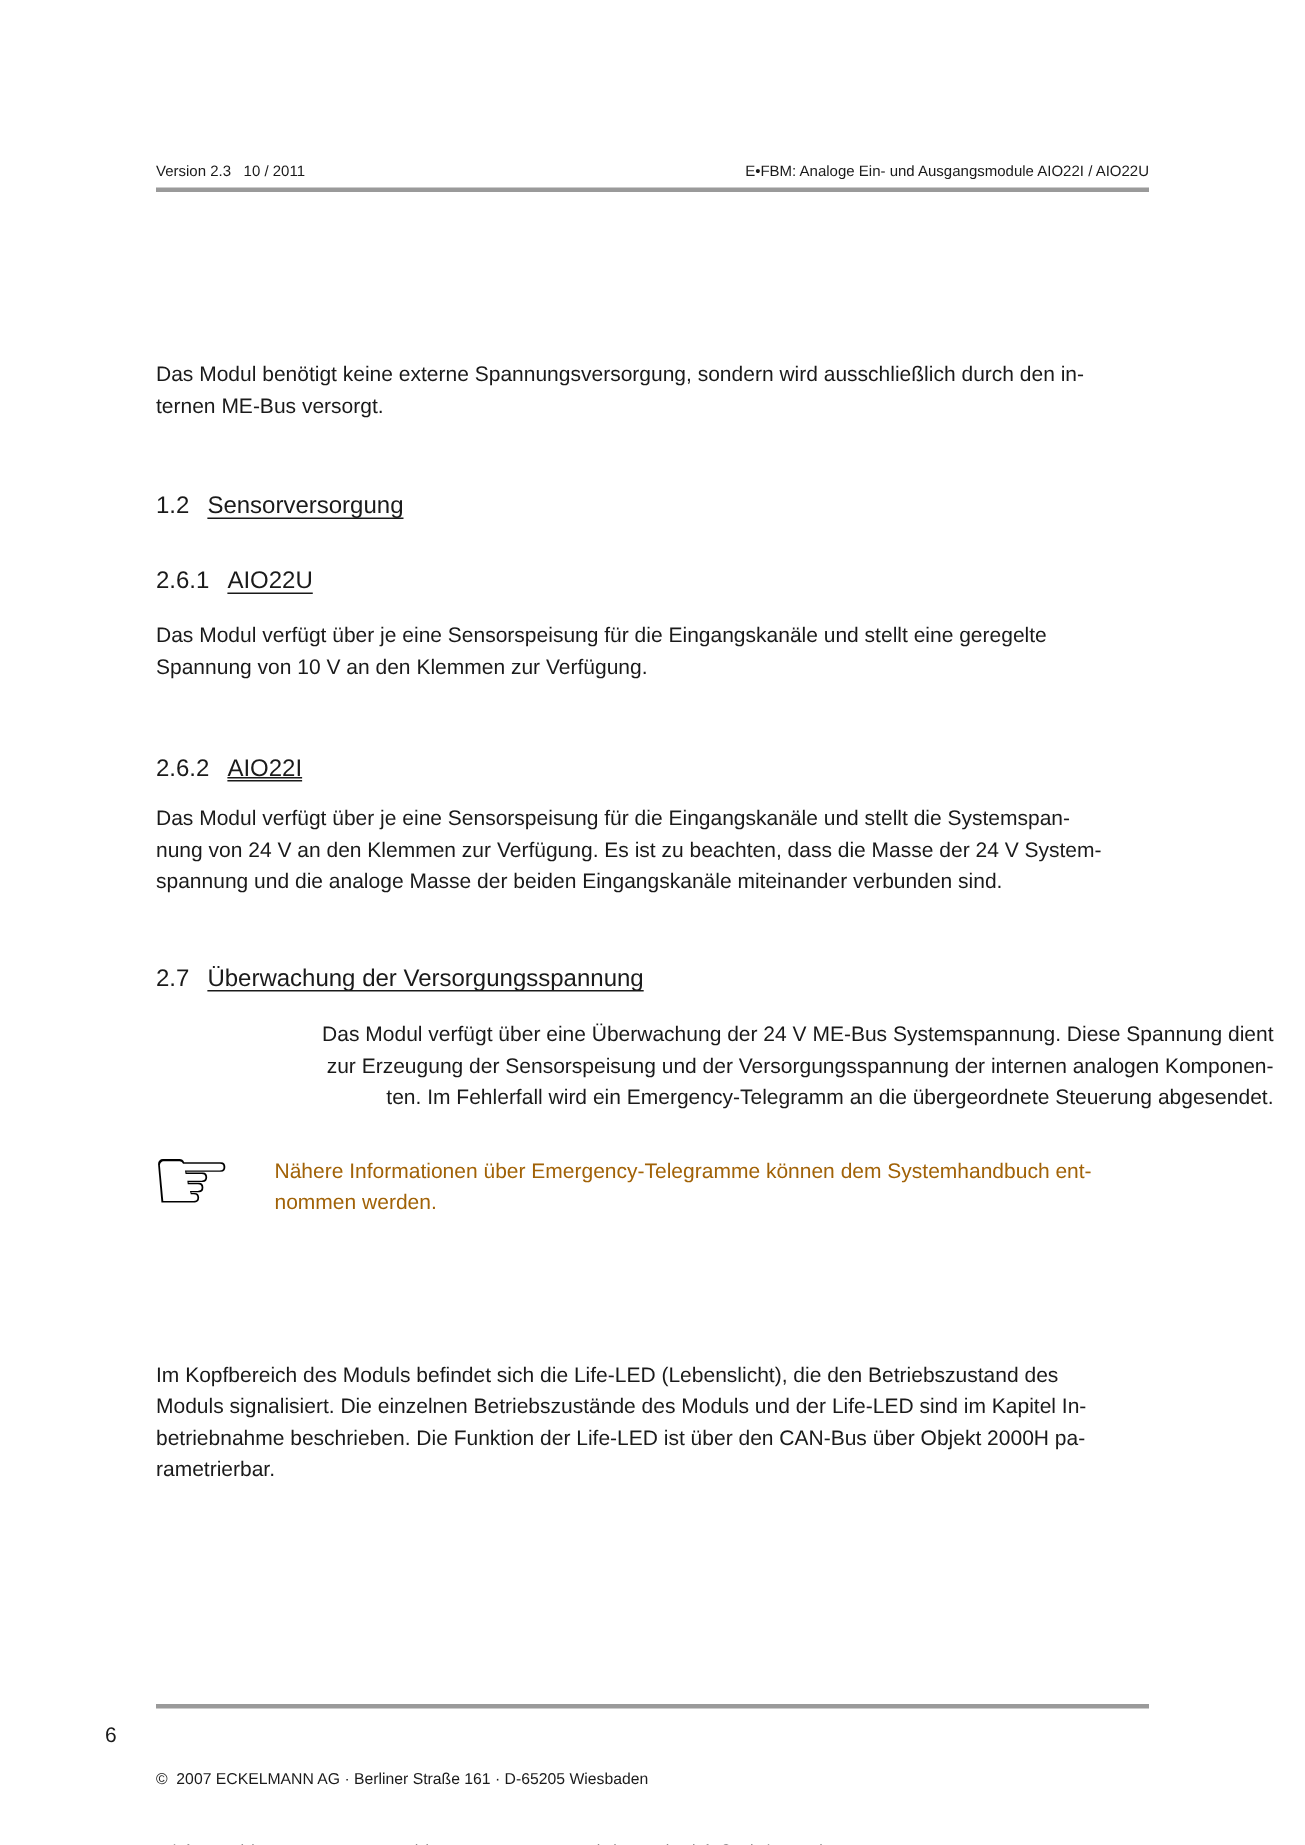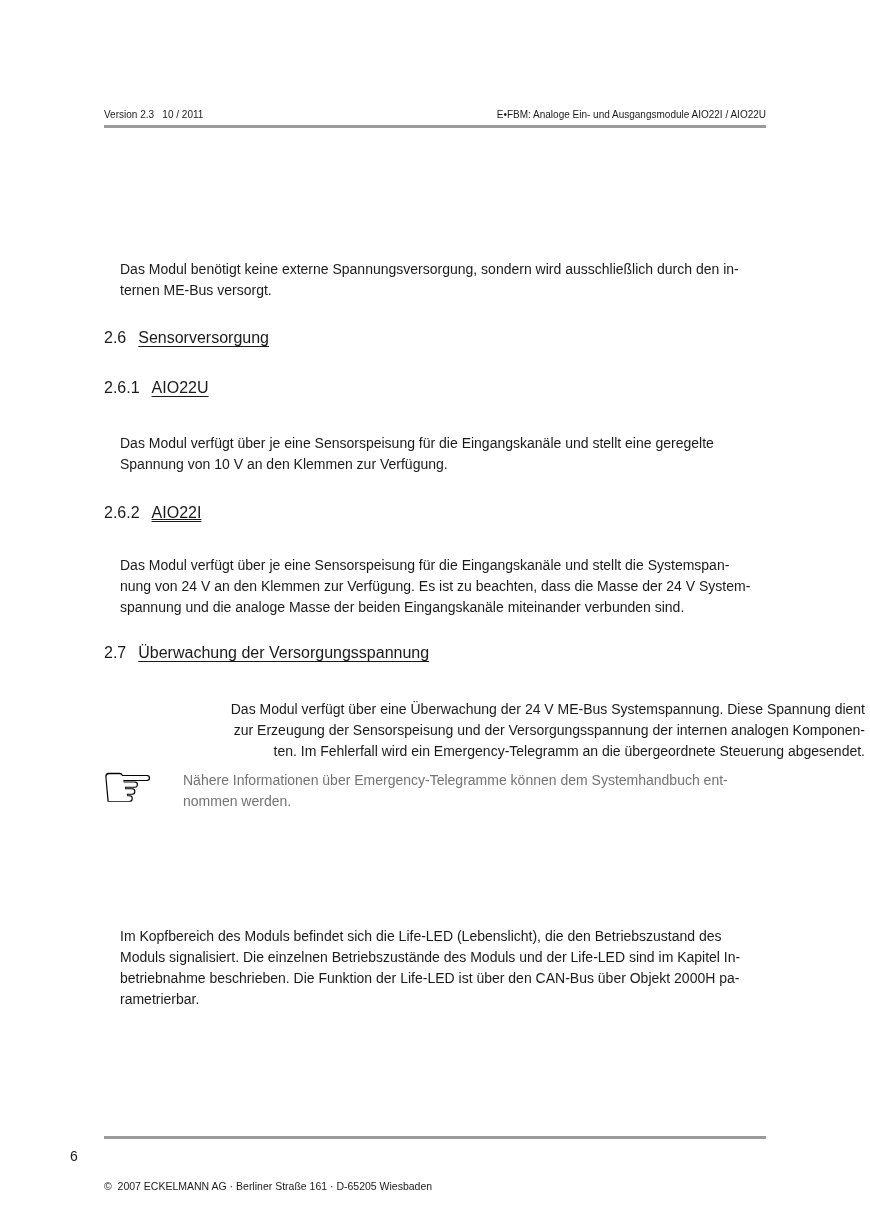--- a/index.html
+++ b/index.html
@@ -31,44 +31,43 @@
   .heading .ttl { text-decoration: underline; text-underline-offset: 3px; }
   #h25 { top: 209px; }
   #h26 { top: 328px; }
   #h261 { top: 378px; }
   #h262 { top: 503px; text-decoration: underline; }
   #h27 { top: 643px; }
   #h28 { top: 872px; }
 
   
   .body-text {
-    left: 120px; width: 745px;
+    left: 104px; width: 745px;
     font-size: 14px; line-height: 21px;
     white-space: pre-line;
     color: #1a1a1a;
-    margin-top: 20px;
   }
   #b25 { top: 239px; }
   #b261 { top: 413px; }
   #b262 { top: 535px; }
   #b27 { top: 679px; text-align: right; }
   #b28 { top: 906px; }
 
   
   .note-icon {
     left: 100px; top: 756px;
     font-size: 62px; line-height: 62px;
     font-family: "DejaVu Sans", sans-serif;
     color: #000000;
   }
   .note-text {
     left: 183px; top: 770px; width: 580px;
     font-size: 14px; line-height: 21px;
     white-space: pre-line;
-    color: #737373;
+    color: #a16207;
   }
 
   
   .footer-rule { left: 104px; top: 1136px; width: 662px; height: 3px; background: #9a9a9a; }
   .footer-text {
     left: 104px; top: 1146px;
     font-size: 10.5px; line-height: 16px;
     white-space: pre;
     color: #1a1a1a;
   }
@@ -82,21 +81,21 @@
   <div class="abs header-row">
     <span>Version 2.3   10 / 2011</span>
     <span>E•FBM: Analoge Ein- und Ausgangsmodule AIO22I / AIO22U</span>
   </div>
   <div class="abs header-rule"></div>
 
   <p class="abs body-text" id="b25">Das Modul benötigt keine externe Spannungsversorgung, sondern wird ausschließlich durch den in-
 ternen ME-Bus versorgt.</p>
 
   <div class="abs heading" id="h26">
-    <span class="num">2.6</span><span class="ttl">Sensorversorgung</span>
+    <span class="num">1.2</span><span class="ttl">Sensorversorgung</span>
   </div>
 
   <div class="abs heading" id="h261">
     <span class="num">2.6.1</span><span class="ttl">AIO22U</span>
   </div>
   <p class="abs body-text" id="b261">Das Modul verfügt über je eine Sensorspeisung für die Eingangskanäle und stellt eine geregelte
 Spannung von 10 V an den Klemmen zur Verfügung.</p>
 
   <div class="abs heading" id="h262">
     <span class="num">2.6.2</span><span class="ttl">AIO22I</span>

